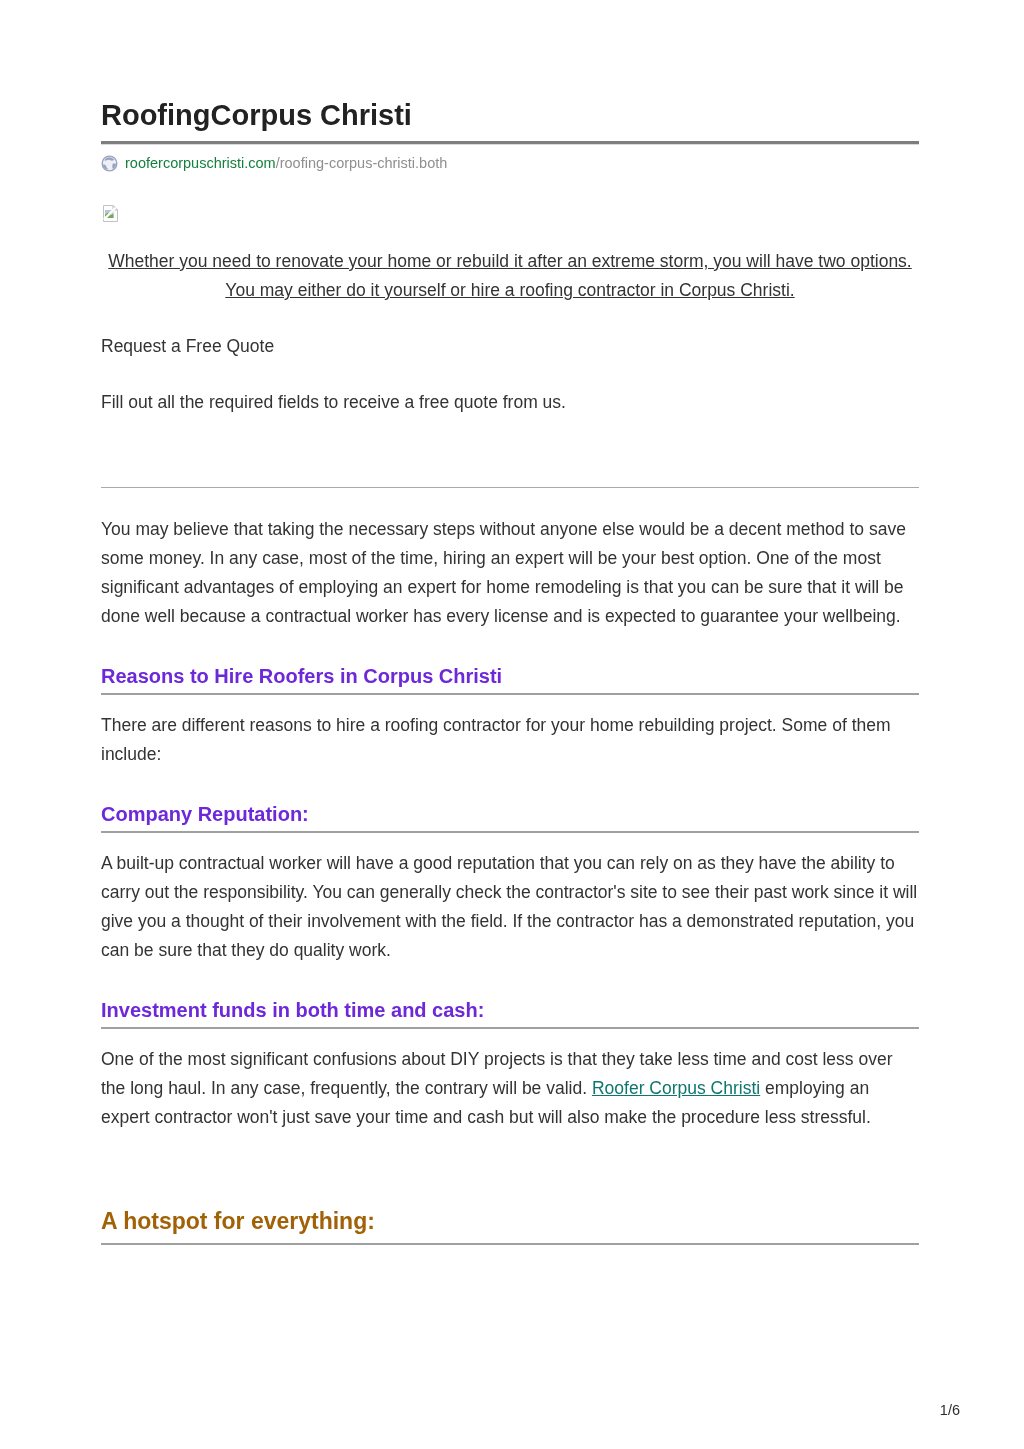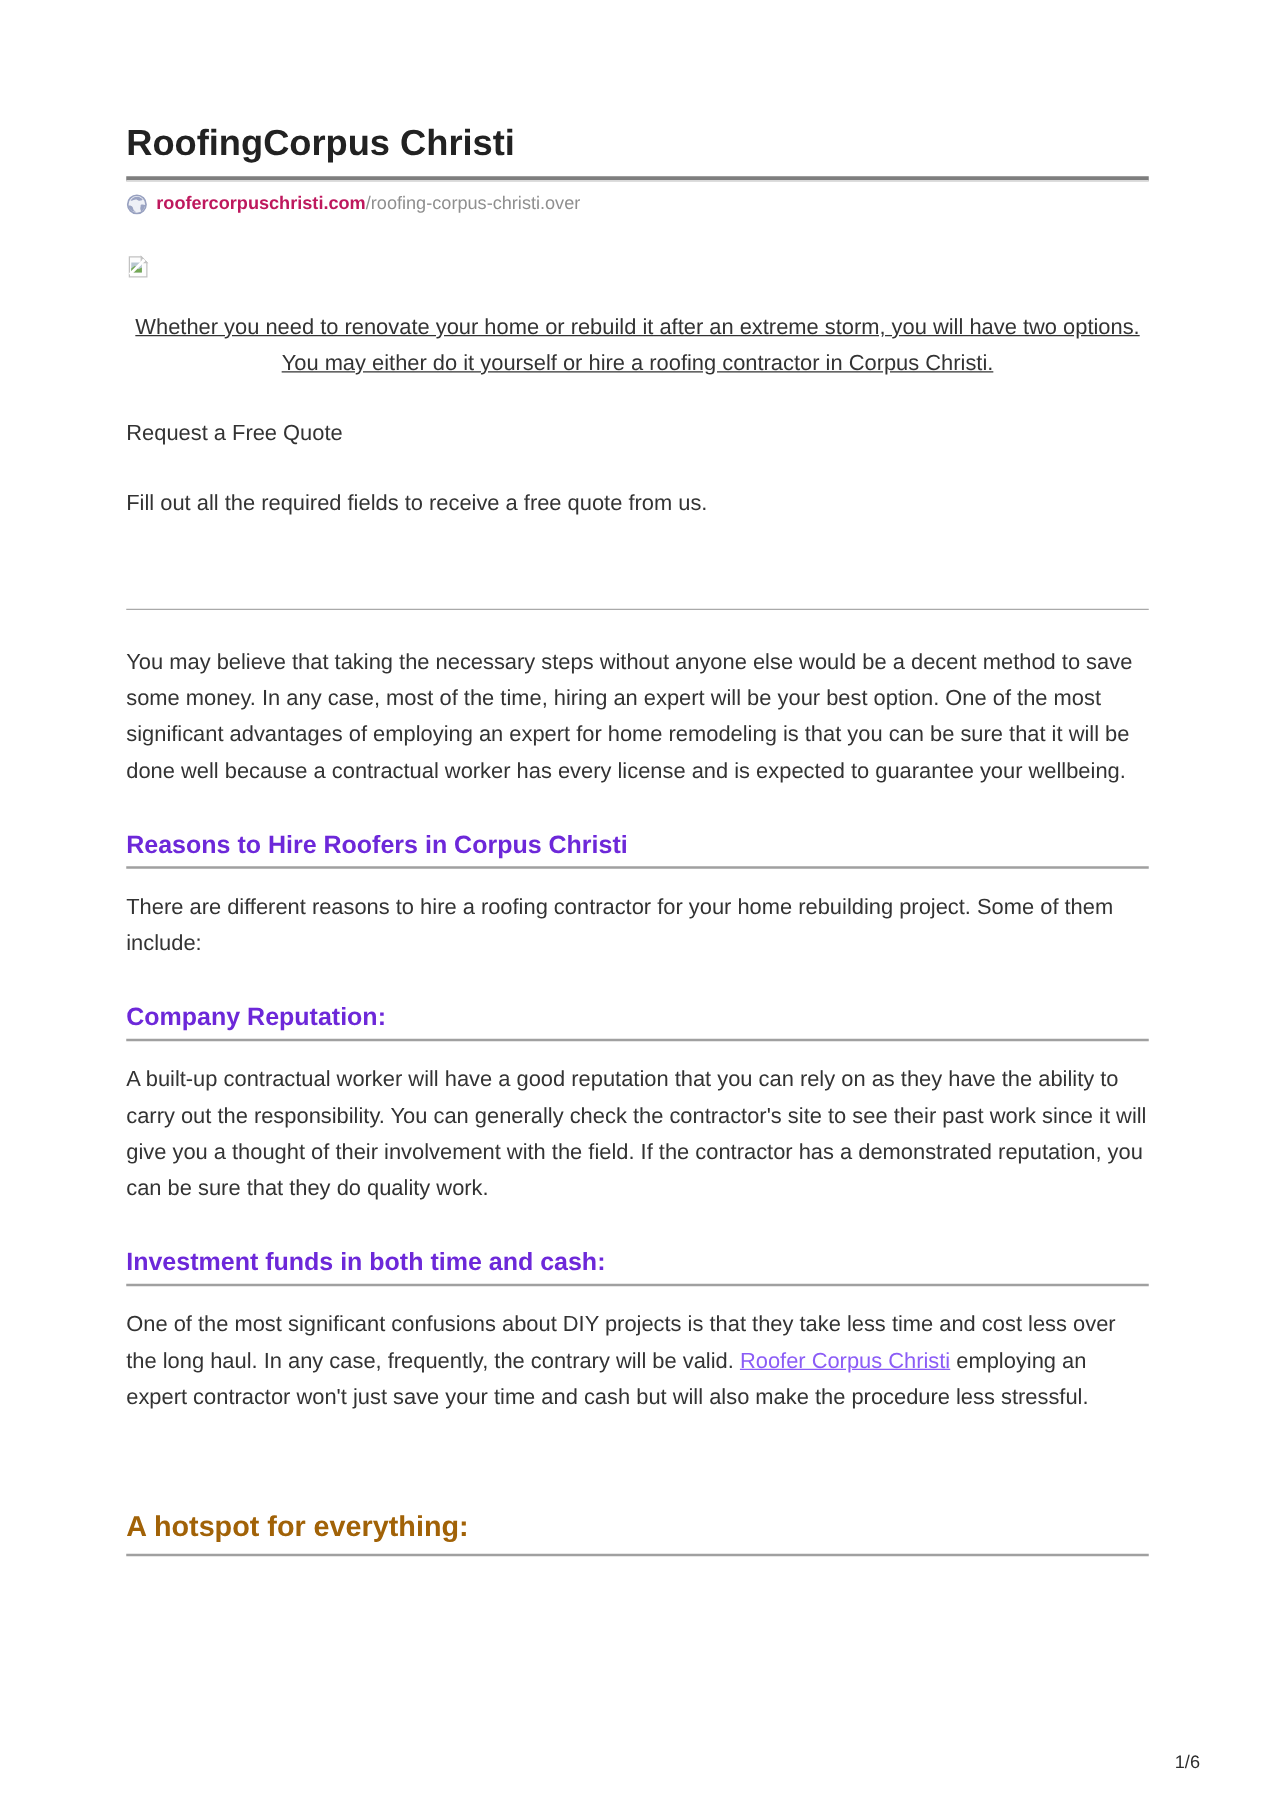--- a/index.html
+++ b/index.html
@@ -31,21 +31,21 @@
     border-bottom: 1px solid #d9d9d9;
   }
   .source-row {
     margin-top: 8px;
     display: flex;
     align-items: center;
     font-size: 14.5px;
     line-height: 20px;
   }
   .source-row .favicon { display: inline-flex; margin-right: 7px; }
-  .source-row .domain { font-weight: bold; color: #be185d; }
+  .source-row .domain { font-weight: normal; color: #15803d; }
   .source-row .path { color: #8f8f8f; }
   .broken-img {
     margin-top: 31px;
     width: 19px;
     height: 19px;
   }
   p {
     margin: 27px 0 0 0;
     font-size: 17.5px;
     line-height: 29px;
@@ -75,21 +75,21 @@
   h2.big {
     margin: 76px 0 0 0;
     font-size: 23px;
     line-height: 27px;
     font-weight: bold;
     color: #a16207;
     padding-bottom: 8px;
     border-bottom: 2px solid #a0a0a0;
   }
   a.inline-link {
-    color: #8b5cf6;
+    color: #0f766e;
   }
   .footer {
     position: absolute;
     top: 1402px;
     right: 64px;
     font-size: 14.5px;
     color: #2e2e2e;
     text-align: center;
   }
 </style>
@@ -106,21 +106,21 @@
     <div class="source-row">
       <span class="favicon">
         <svg width="17" height="17" viewBox="0 0 20 20" aria-hidden="true">
           <circle cx="10" cy="10" r="8.6" fill="#eef0f6" stroke="#98a1c0" stroke-width="1.6"></circle>
           <path fill="#9aa3c2" d="M4 6.5c1.5-2.6 4-4 6.8-3.7 1.9.2 3.6 1.2 4.7 2.7-1 .9-2.5 1.4-3.8 1-.9-.3-1.6-1-2.6-1-1.9 0-3.3 1.6-5.1 1z"></path>
           <path fill="#9aa3c2" d="M2.3 11.2c1.3-.3 2.8.2 3.6 1.3.7 1 .5 2.3 1.4 3.2.5.5 1.2.7 1.8 1.1-2.1.3-4.3-.5-5.7-2.1-.6-1-1-2.3-1.1-3.5z"></path>
           <path fill="#9aa3c2" d="M13.5 10.5c1.3-.6 2.9-.4 4.3.1-.3 2.5-1.7 4.7-3.8 6-.4-1-.9-2-.8-3.1.1-1 .6-2.1.3-3z"></path>
         </svg>
       </span>
       <span class="domain">roofercorpuschristi.com</span>
-        <span class="path">/roofing-corpus-christi.over</span>
+        <span class="path">/roofing-corpus-christi.both</span>
     </div>
 
     <div class="broken-img">
       <svg width="19" height="19" viewBox="0 0 19 19" aria-hidden="true">
         <path d="M2.5 1.5h9.5l4.5 4.5v11.5h-14z" fill="#fdfdfd" stroke="#c2c2c2"></path>
         <path d="M12 1.5V6h4.5z" fill="#ececec" stroke="#c2c2c2"></path>
         <rect x="4" y="6" width="8.5" height="8" fill="#b9c7d1"></rect>
         <path d="M4 14v-3.2l3-2.3 2.8 2.8 2.7-1.3V14z" fill="#74a854"></path>
         <circle cx="10.6" cy="7.9" r="1" fill="#f3f3f3"></circle>
         <path d="M2.8 15.6 14.6 3.8" stroke="#ffffff" stroke-width="2.2"></path>

